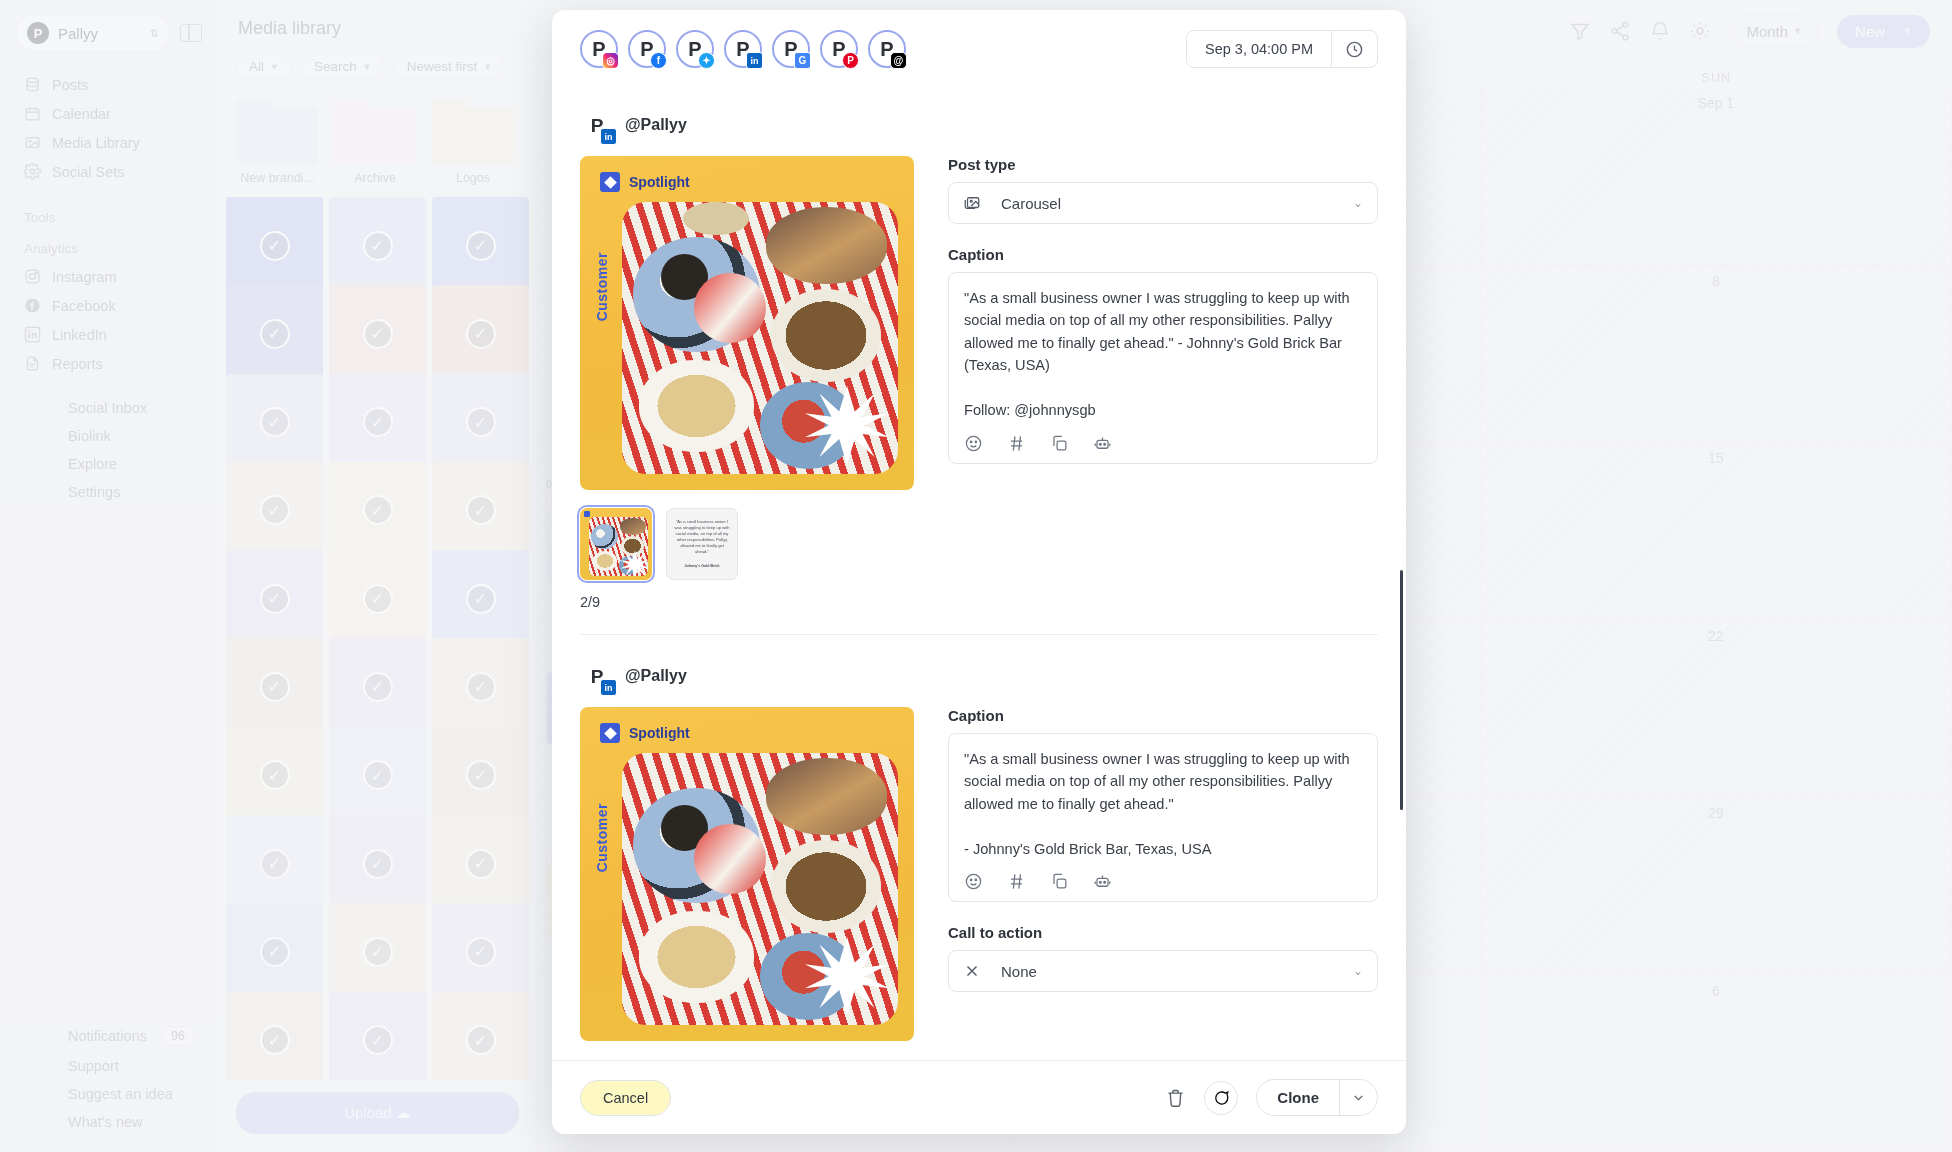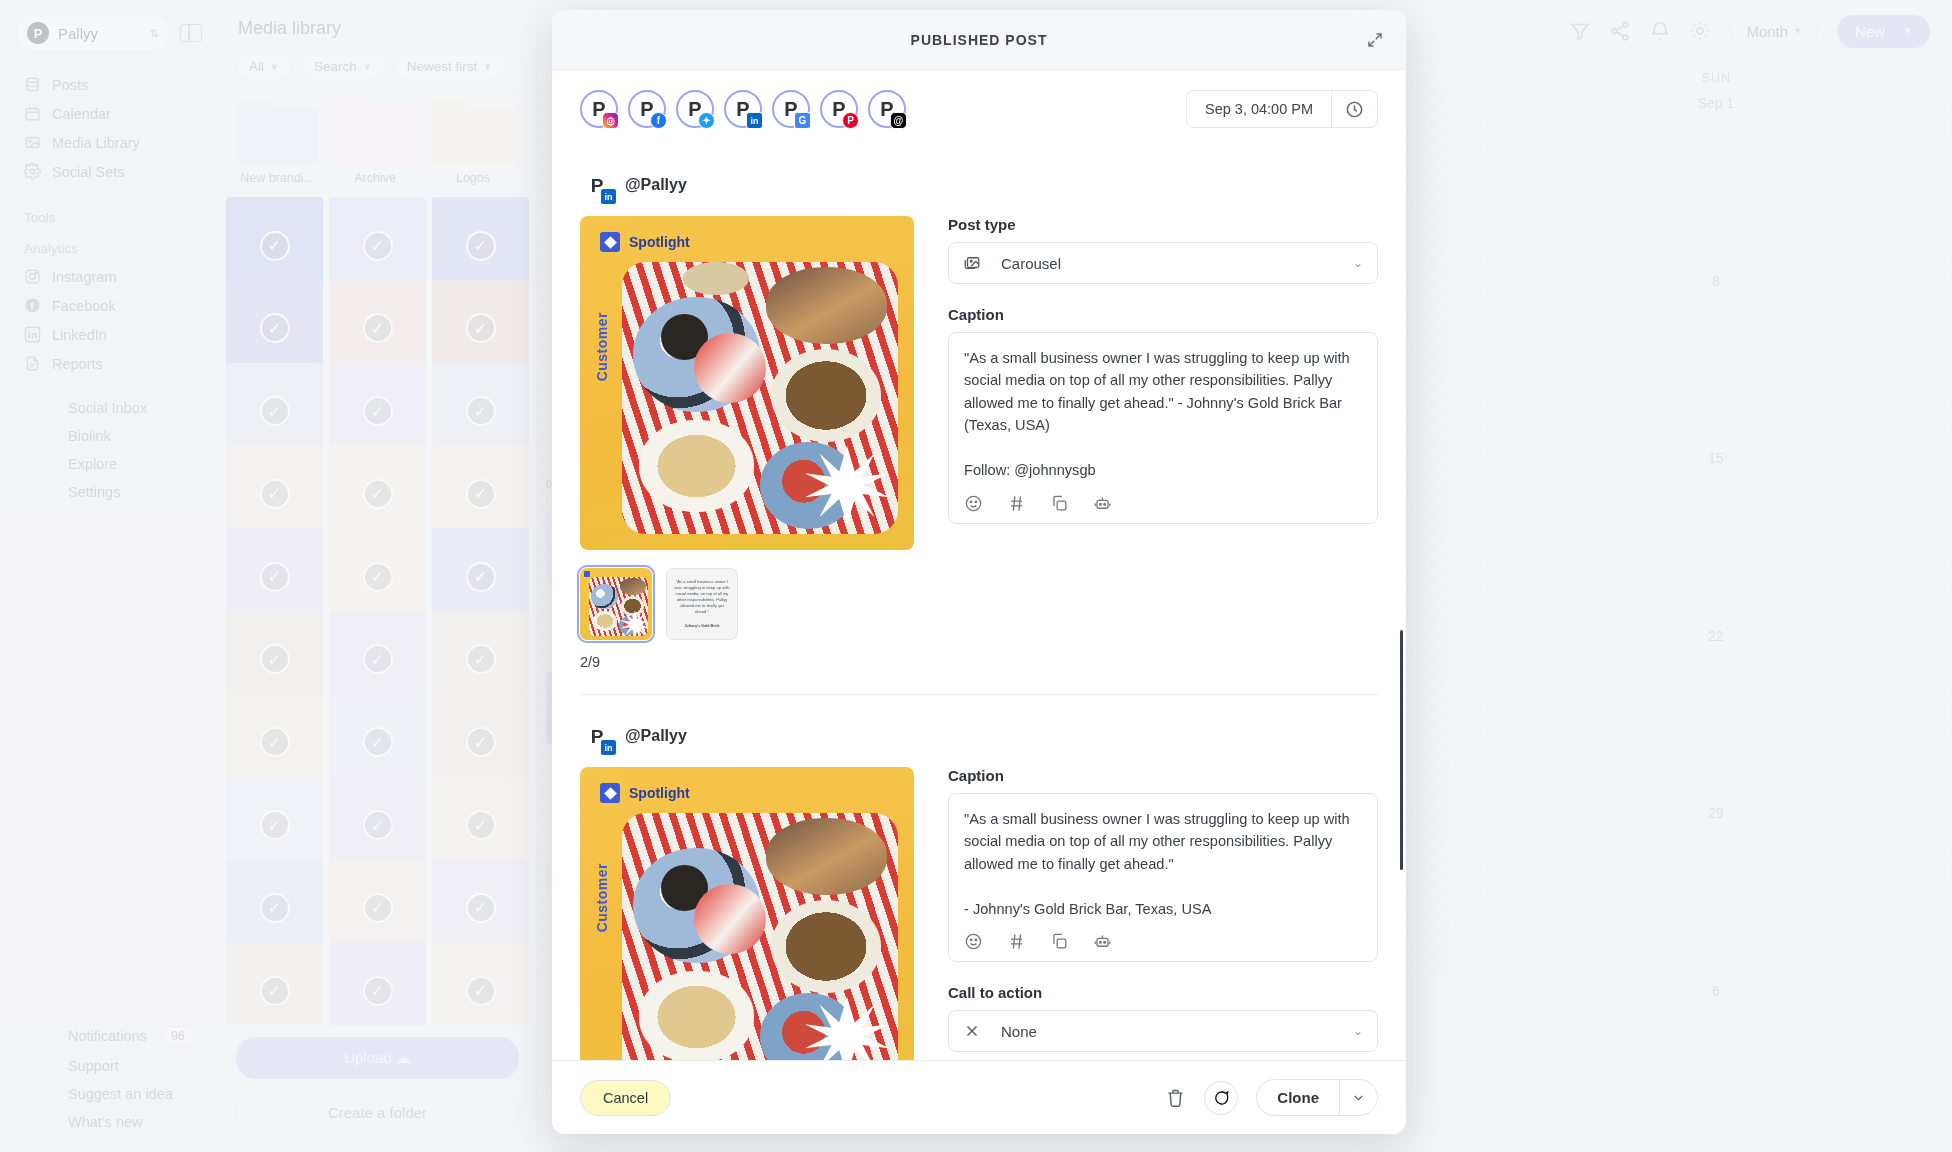--- a/index.html
+++ b/index.html
@@ -495,21 +495,20 @@
             <div class="chk"></div>
           </div>
           <div class="mtile" style="background: rgb(234, 228, 218);">
             <div class="chk"></div>
           </div>
         </div>
       <div class="media-foot">
         <div class="btn-upload">
           <span>Upload</span> ☁
         </div>
-        <div class="btn-folder">Create a folder</div>
       </div>
     </section>
 
     <section class="cal-col">
       <div class="cal-top">
         <svg class="ticon" viewBox="0 0 24 24" fill="none" stroke="currentColor" stroke-width="1.7">
             <path d="M3 5h18l-7 8v6l-4 2v-8z"></path>
           </svg>
         <svg class="ticon" viewBox="0 0 24 24" fill="none" stroke="currentColor" stroke-width="1.7">
             <circle cx="18" cy="5" r="2.6"></circle>
@@ -624,26 +623,20 @@
             <div class="cal-date">6</div>
           </div>
         </div>
     </section>
   </div>
 
   <div class="overlay-dim"></div>
 
   <div class="modal">
 
-    <div class="modal-head">
-      <div class="modal-title">PUBLISHED POST</div>
-      <svg class="expand-ico" viewBox="0 0 24 24" fill="none" stroke="currentColor" stroke-width="2">
-        <path d="M14 4h6v6M20 4l-7 7M10 20H4v-6M4 20l7-7"></path>
-      </svg>
-    </div>
 
     <div class="modal-body">
       <div class="scrollarea">
 
         <div class="accounts-bar">
           <div class="avatars">
             <div class="av">
                 <span class="av-p">P</span>
                 <span class="badge b-ig">◎</span>
               </div>

